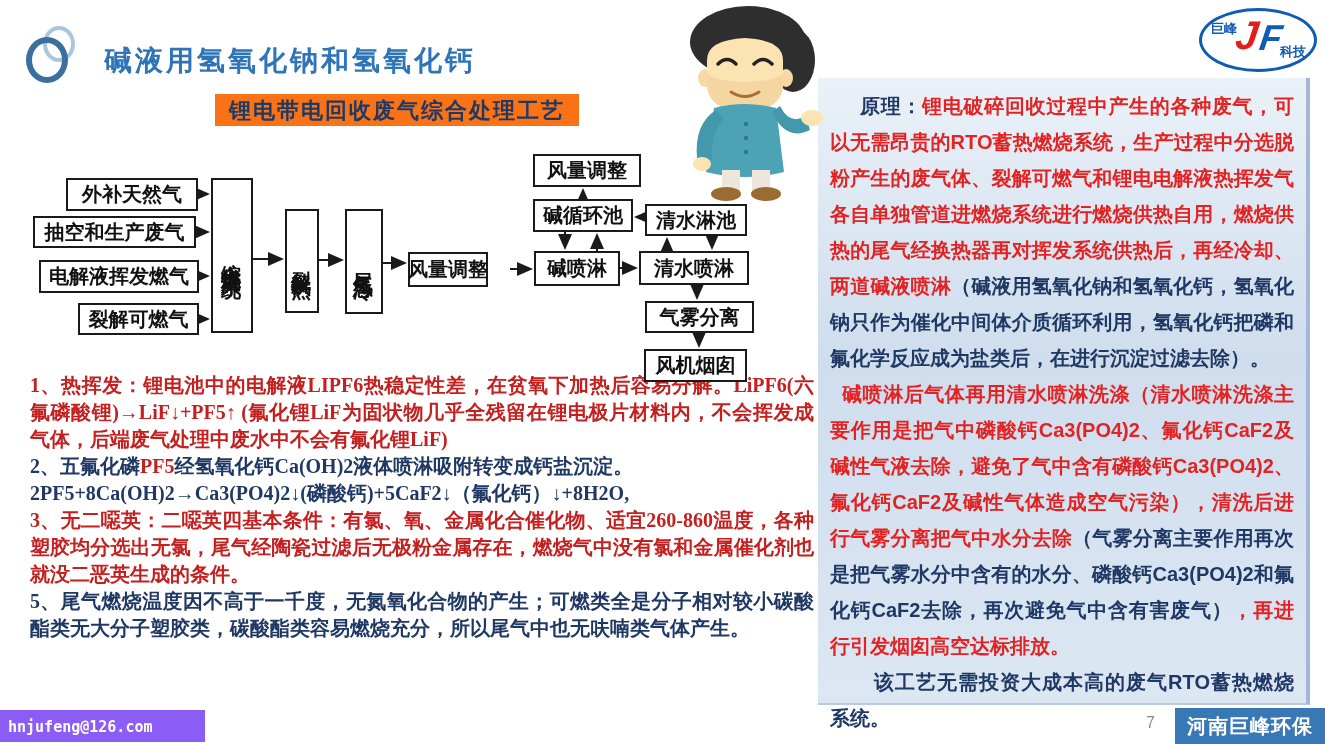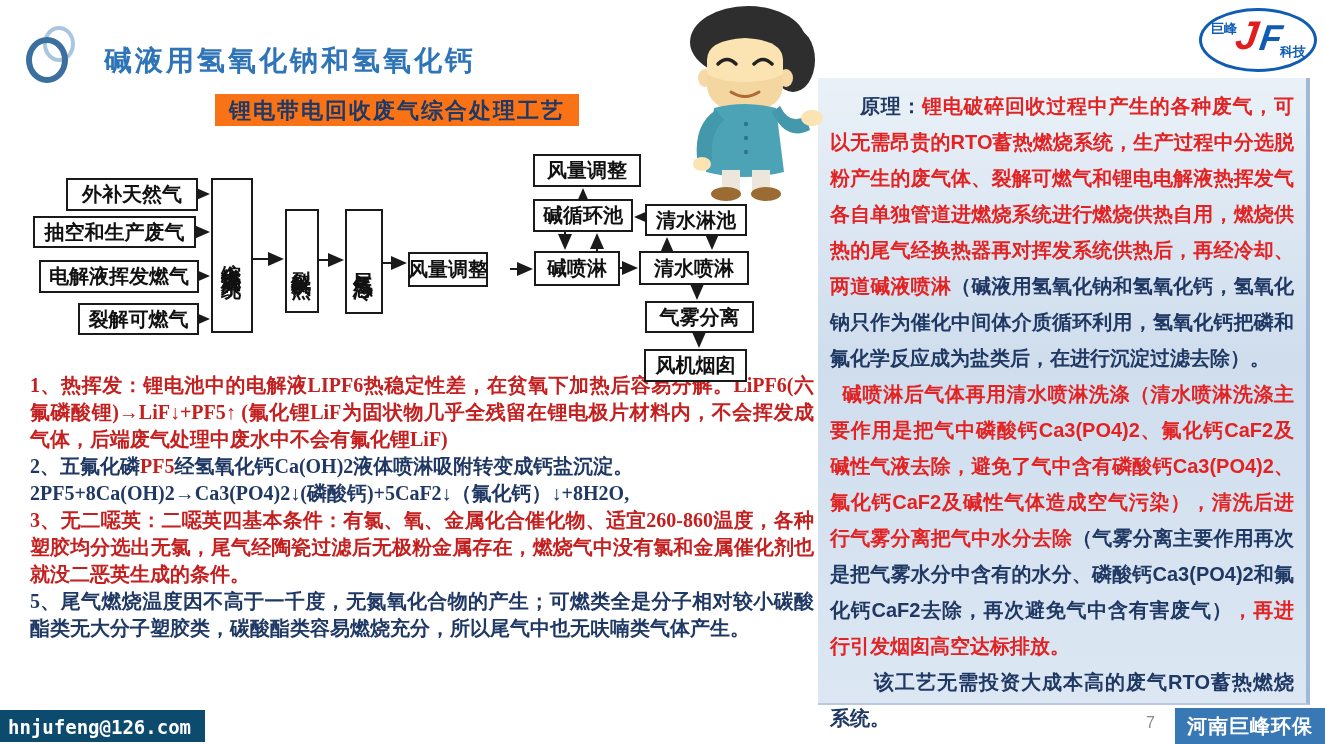--- a/index.html
+++ b/index.html
@@ -46,22 +46,22 @@
          border-right:4px solid #a3b8d4;border-bottom:2px solid #b9c9df;
          font-size:20px;line-height:36px;font-weight:bold;text-align:justify;}
   .panel p{margin:0;}
   .panel .seg-red{color:#e32323;}
   .panel .seg-navy{color:#1f3864;margin-top:20px;}
   .ind-1{text-indent:12px;}
   .ind-2{text-indent:30px;}
   .ind-3{text-indent:44px;}
 
   
-  .footer-email{position:absolute;left:0;top:710px;width:205px;height:32px;background:#0c4a6e;
-                color:#fff;font-family:"DejaVu Sans Mono",monospace;font-size:19px;font-weight:bold;
+  .footer-email{position:absolute;left:0;top:710px;width:205px;height:32px;background:#8b5cf6;
+                color:#fff;font-family:"DejaVu Sans Mono",monospace;font-size:15px;font-weight:bold;
                 line-height:34px;padding-left:8px;box-sizing:border-box;}
   .page-number{position:absolute;left:1146px;top:714px;color:#8a8a8a;font-size:16px;}
   .footer-company{position:absolute;left:1175px;top:708px;width:150px;height:36px;background:#3878b4;
                   color:#fff;font-size:20px;font-weight:bold;text-align:center;line-height:36px;
                   letter-spacing:1px;}
 
   .character{position:absolute;left:660px;top:2px;z-index:3;}
 </style>
 </head>
 <body>

